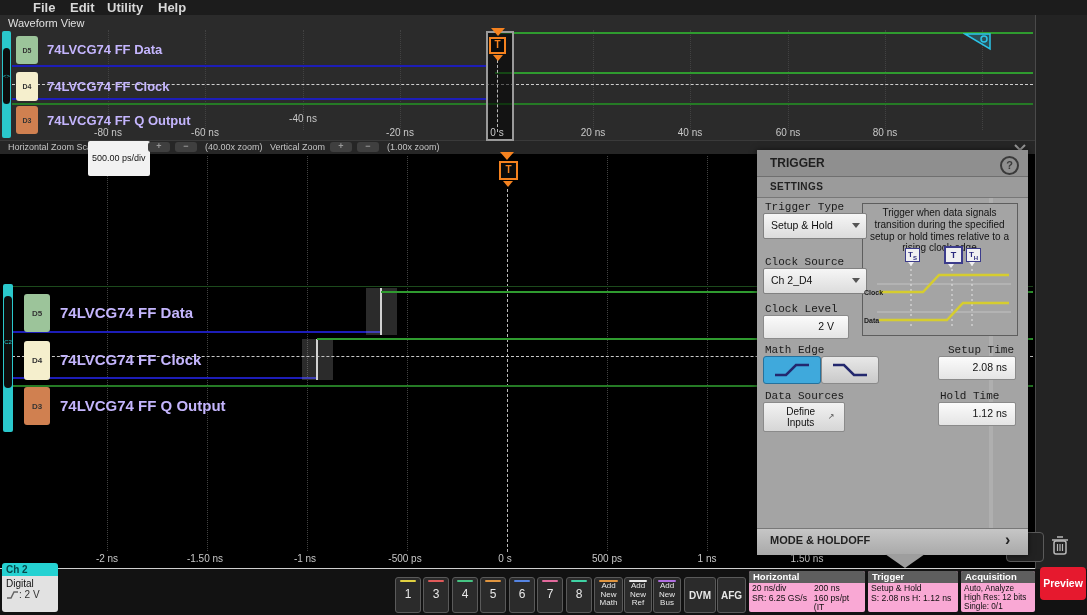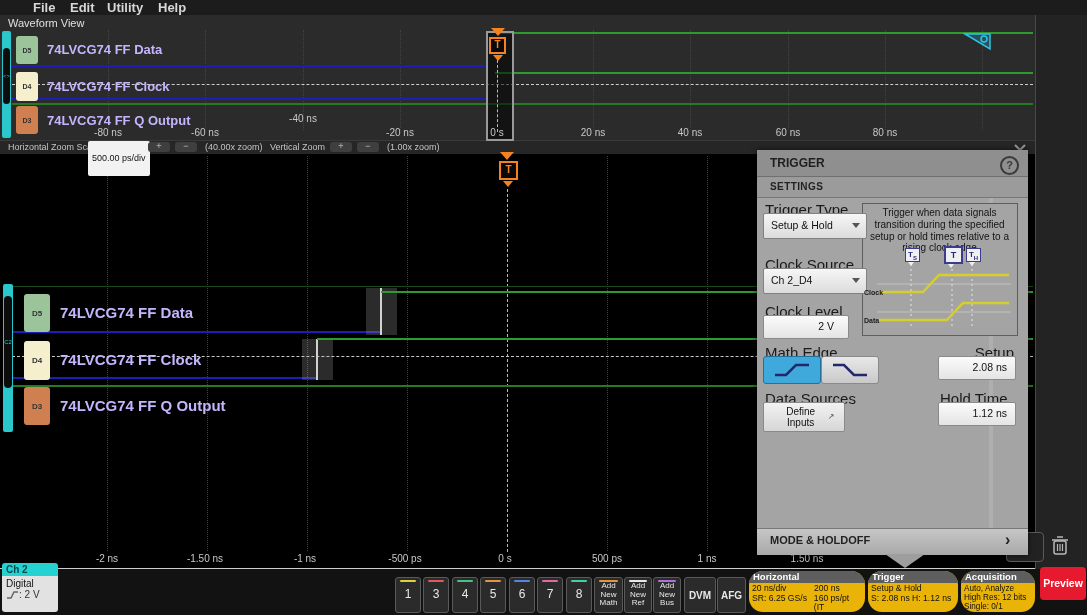--- a/index.html
+++ b/index.html
@@ -38,21 +38,21 @@
   .rc-btn{position:absolute;background:#2e2e2e;border:1px solid #787878;border-radius:4px;color:#e8e8e8;
           font-size:7px;display:flex;align-items:center;justify-content:center;text-align:center;line-height:1.1;letter-spacing:-0.2px;}
   
   .panel{left:757px;top:150px;width:271px;height:405px;background:#a4a4a4;z-index:30;box-shadow:0 0 6px rgba(0,0,0,.6);}
   .panel-head{left:757px;top:150px;width:271px;height:26px;background:#8f8f8f;border-bottom:1px solid #6f6f6f;z-index:31;}
   .panel-title{left:770px;top:156px;font-size:12px;font-weight:bold;color:#1f1f1f;z-index:32;}
   .help-circ{left:1000px;top:156px;width:15px;height:15px;border:2px solid #3a3a3a;border-radius:50%;color:#3a3a3a;
              font-size:11px;font-weight:bold;text-align:center;line-height:15px;z-index:32;}
   .settings-bar{left:757px;top:177px;width:271px;height:20px;background:#9b9b9b;border-bottom:1px solid #777;z-index:31;}
   .settings-lab{left:770px;top:181px;font-size:10px;font-weight:bold;color:#222;letter-spacing:.4px;z-index:32;}
-  .p-lab{position:absolute;font-size:15px;color:#1a1a1a;z-index:33;}
+  .p-lab{position:absolute;font-size:11px;color:#1a1a1a;z-index:33;font-family:Liberation Mono, monospace;}
   .dd{position:absolute;background:linear-gradient(#f6f6f6,#dcdcdc);border:1px solid #818181;border-radius:2px;
       font-size:10.5px;color:#111;line-height:22px;padding-left:7px;z-index:33;}
   .dd-caret{position:absolute;right:6px;top:9px;width:0;height:0;border-left:4px solid transparent;
             border-right:4px solid transparent;border-top:5px solid #555;}
   .pfield{position:absolute;background:linear-gradient(#fbfbfb,#e4e4e4);border:1px solid #8a8a8a;border-radius:2px;
           font-size:10.5px;color:#111;line-height:20px;text-align:right;padding-right:8px;z-index:33;}
   .edge-btn{position:absolute;border-radius:3px;z-index:33;display:flex;align-items:center;justify-content:center;}
   .trig-box{left:862px;top:203px;width:154px;height:131px;background:#a4a4a4;border:1px solid #5e5e5e;z-index:32;}
   .trig-desc{left:866px;top:207px;width:147px;font-size:10px;line-height:1.18;color:#141414;text-align:center;z-index:33;}
   .dflag{position:absolute;background:#f0f0f2;border:1px solid #3c3c8c;color:#2a2a7e;font-weight:bold;
@@ -69,21 +69,21 @@
   .scroll-strip{left:989px;top:197px;width:4px;height:331px;background:#b6b6b6;opacity:.65;z-index:31;}
   
   .bottom-bar{left:0;top:569px;width:1087px;height:46px;background:#121212;z-index:20;}
   .edge-line{left:0;top:568px;width:1035px;height:1px;background:#cfcfcf;z-index:21;}
   .ch2-badge{left:2px;top:563px;width:56px;height:49px;border-radius:3px;overflow:hidden;z-index:25;}
   .num-btn{position:absolute;top:577px;width:24px;height:34px;background:#2b2b2b;border:1px solid #5a5a5a;border-radius:3px;
            color:#e8e8e8;font-size:12px;text-align:center;line-height:32px;z-index:22;}
   .stripe{position:absolute;top:2px;left:4px;right:4px;height:2px;border-radius:1px;}
   .add-btn{position:absolute;top:577px;height:34px;background:#2b2b2b;border:1px solid #5a5a5a;border-radius:3px;
            color:#e8e8e8;font-size:8px;text-align:center;line-height:1.1;z-index:22;display:flex;align-items:center;justify-content:center;}
-  .info-badge{position:absolute;top:571px;height:41px;background:#eab308;border-radius:14px;overflow:hidden;z-index:22;}
+  .info-badge{position:absolute;top:571px;height:41px;background:#f9a8d4;border-radius:2px;overflow:hidden;z-index:22;}
   .info-head{height:12px;background:#5e5e5e;color:#fff;font-size:9.5px;font-weight:bold;padding-left:4px;line-height:12px;}
   .info-body{font-size:8.6px;color:#101010;padding:1px 3px;line-height:1.12;}
   .preview-btn{left:1040px;top:567px;width:46px;height:33px;background:#e6192e;border-radius:4px;color:#fff;
                font-size:10.5px;font-weight:bold;text-align:center;line-height:33px;z-index:22;}
   .tool-btn{position:absolute;background:#222;border:1px solid #5a5a5a;border-radius:4px;z-index:10;}
 </style>
 </head>
 <body>
 
 <div class="root">

